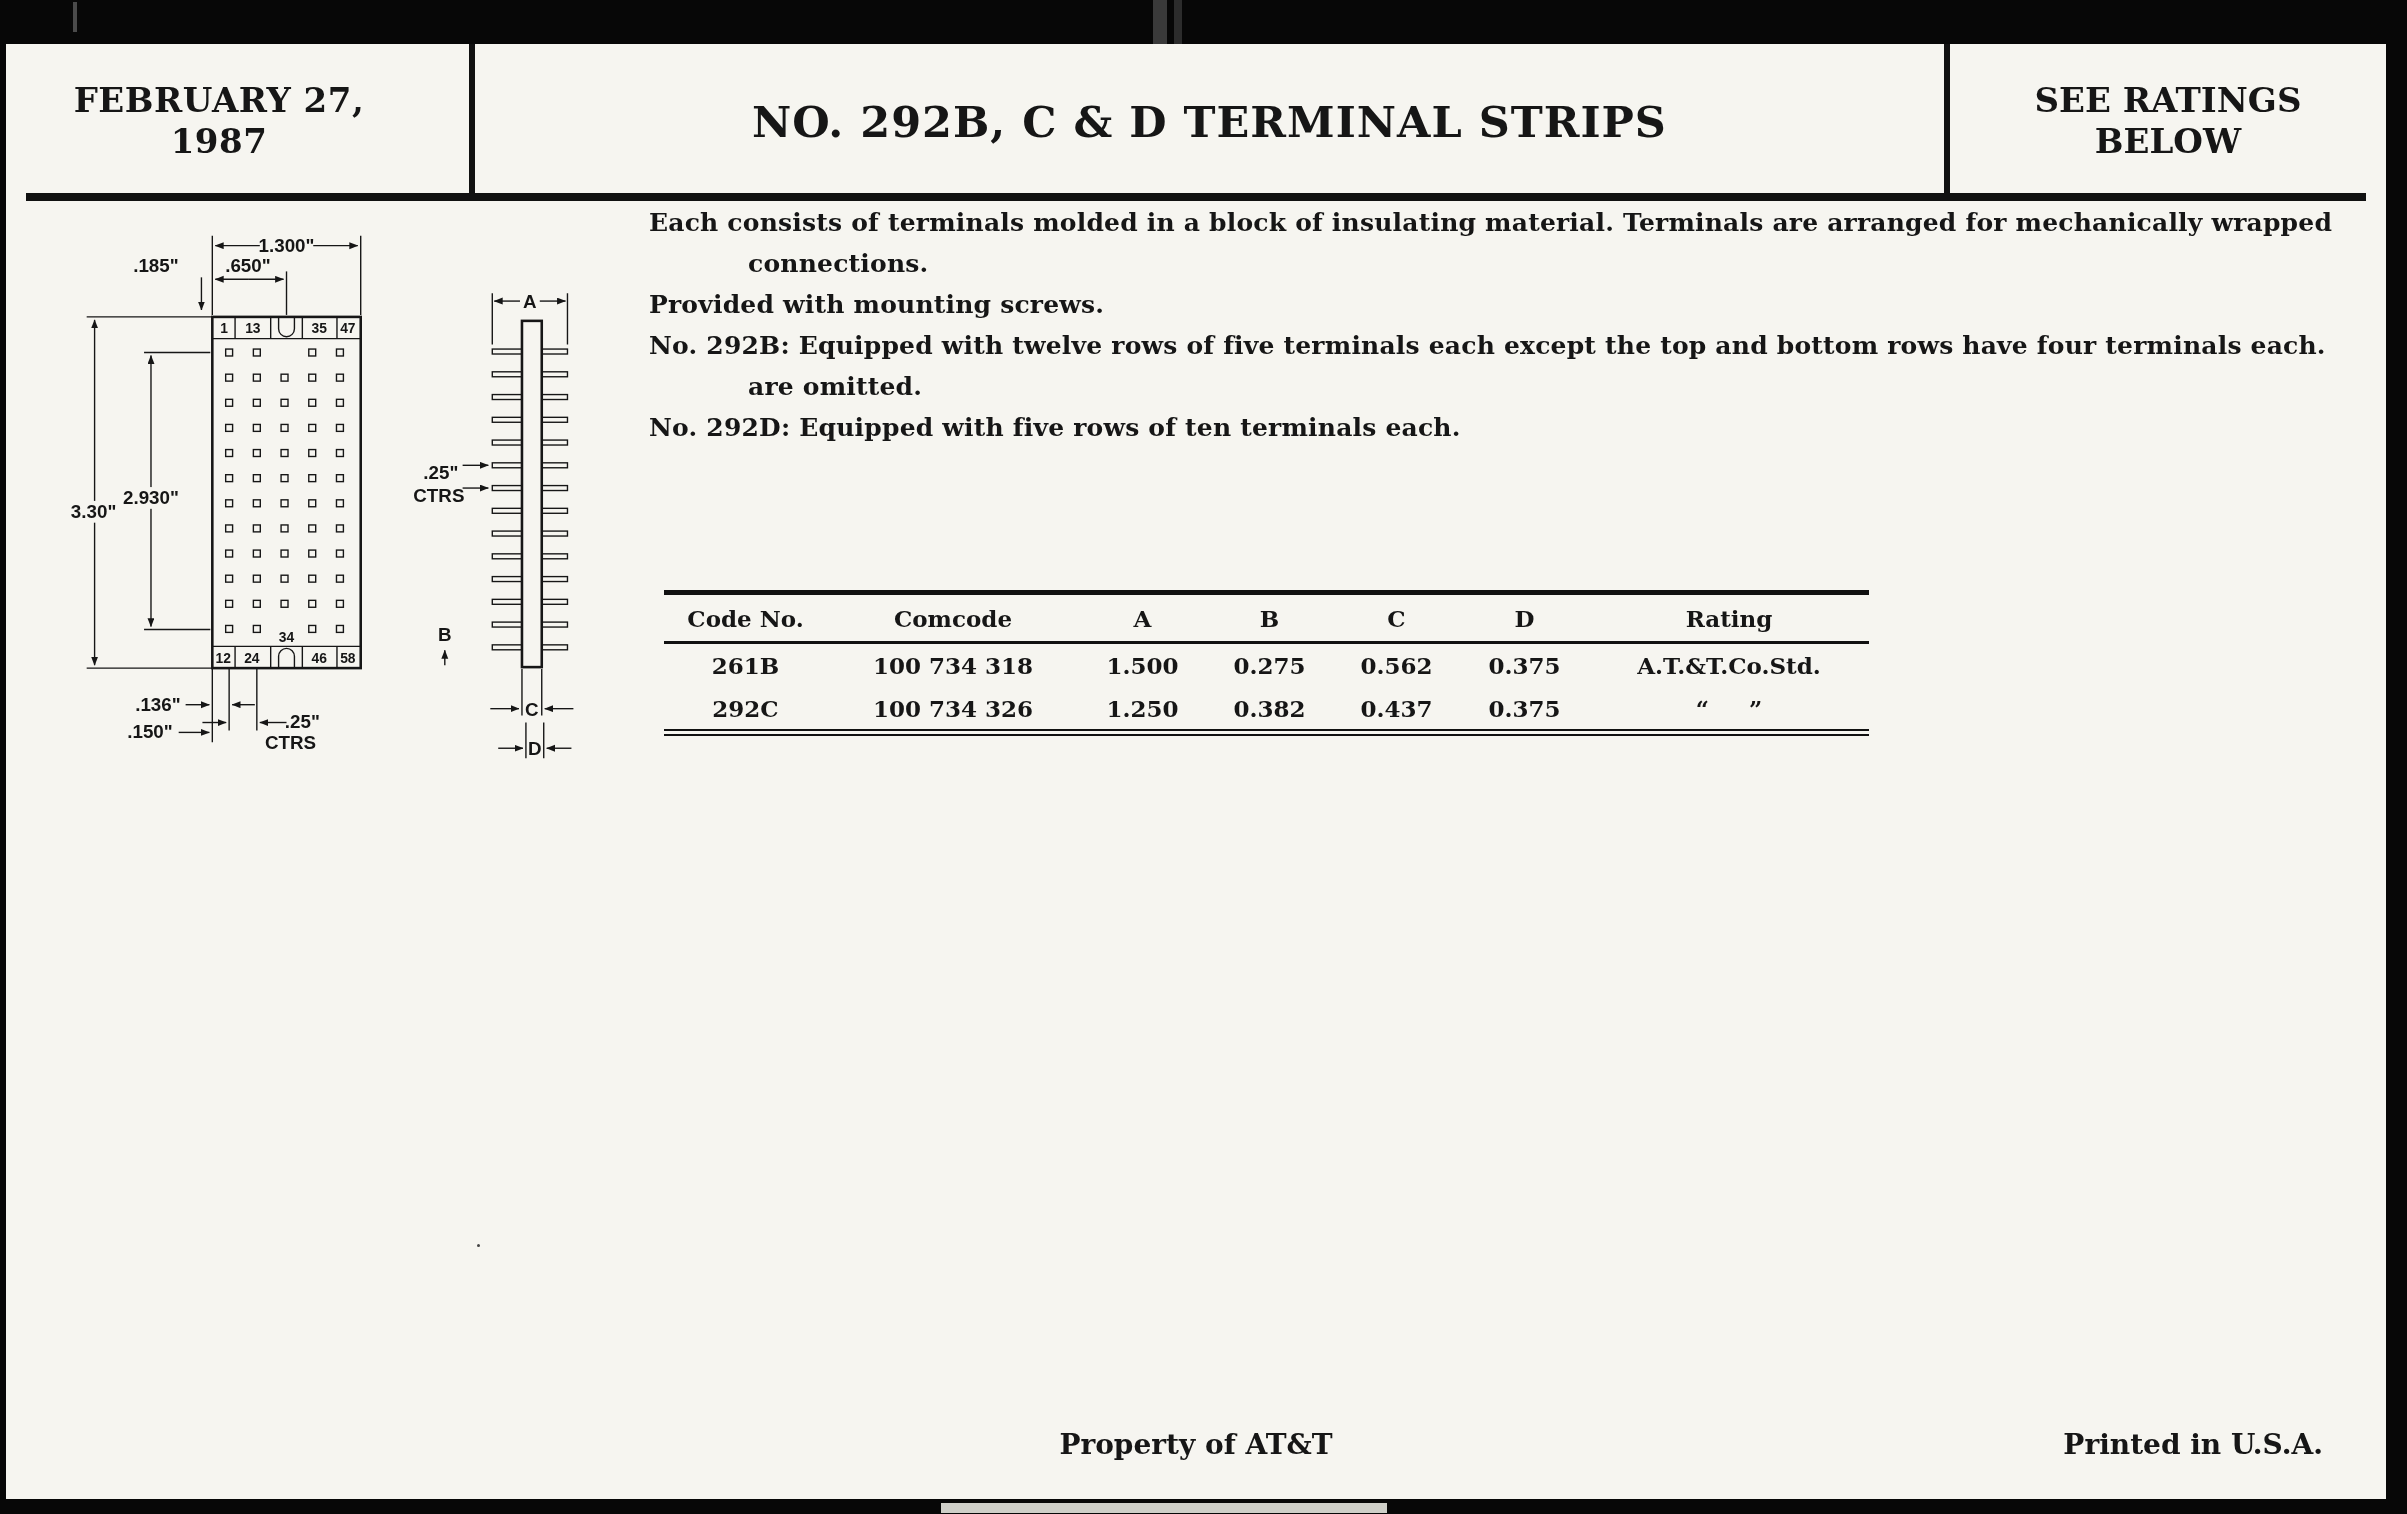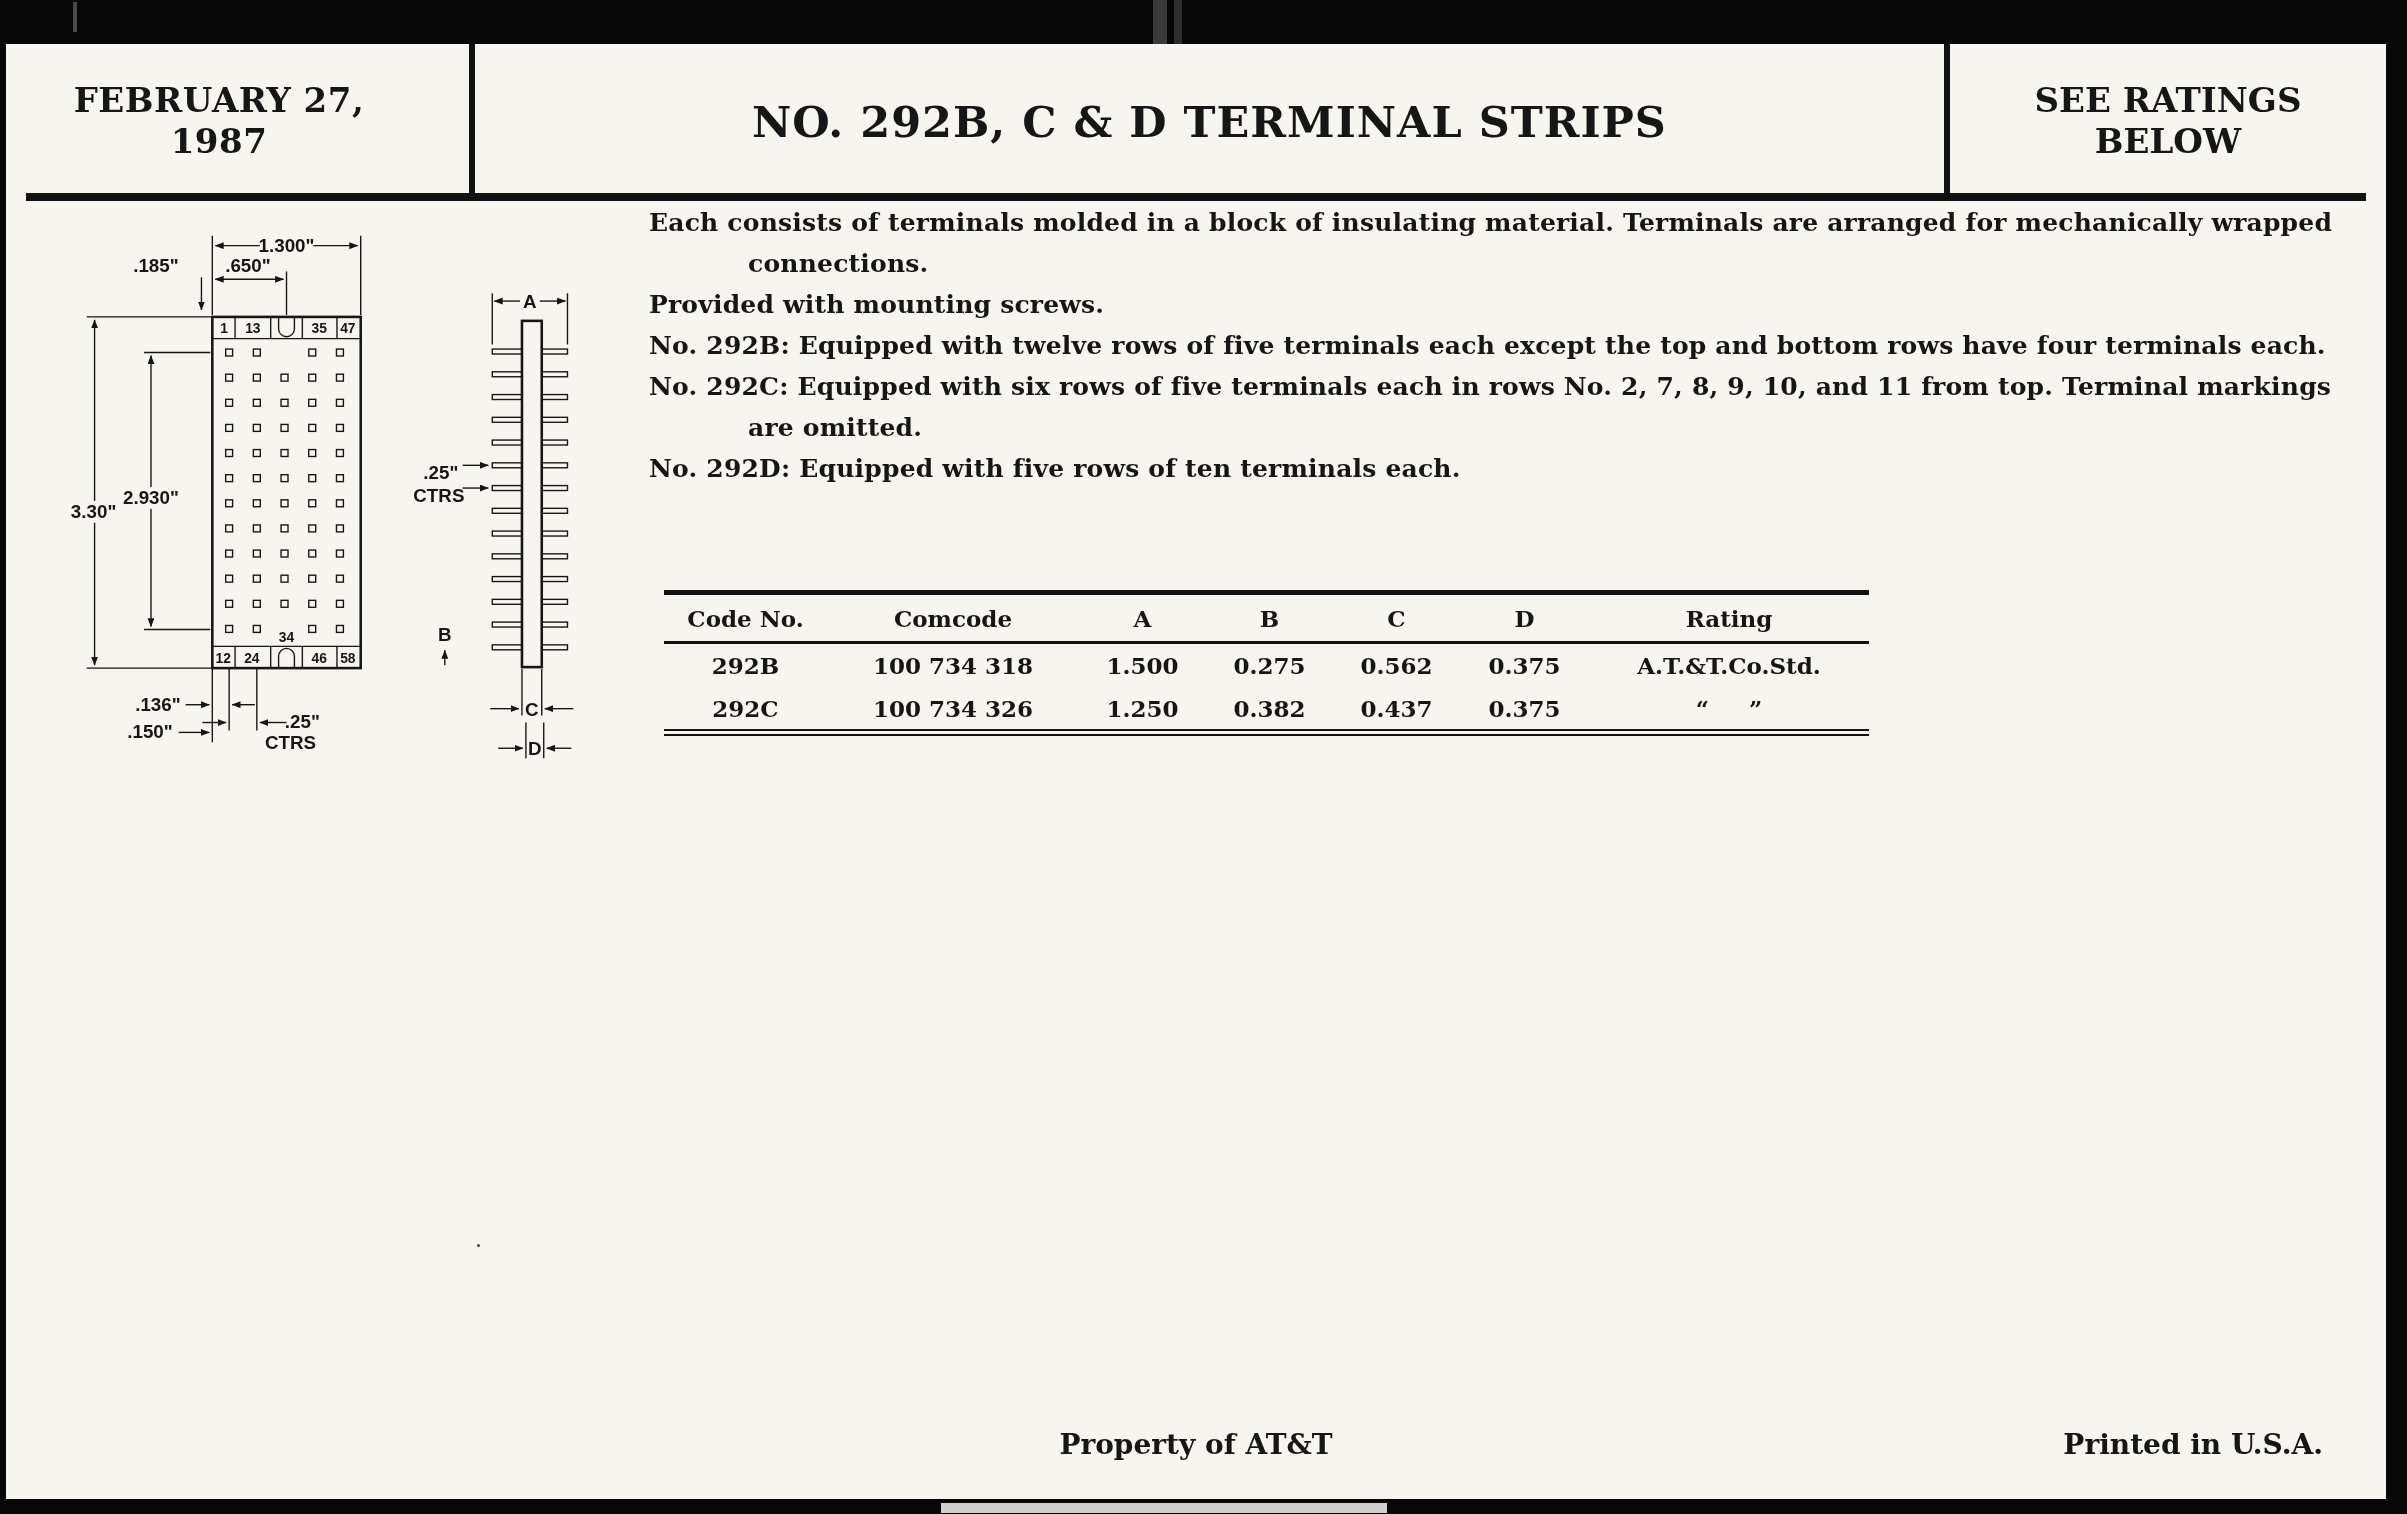--- a/index.html
+++ b/index.html
@@ -242,21 +242,20 @@
       <path class="ln" d="M520,538 H495" marker-end="url(#arr)"></path>
       <text class="dl" x="483" y="545" text-anchor="middle">D</text>
     </g>
   </svg>
 
   <div class="body-text">
     <div>Each consists of terminals molded in a block of insulating material. Terminals are arranged for mechanically wrapped</div>
     <div class="indent">connections.</div>
     <div>Provided with mounting screws.</div>
     <div>No. 292B: Equipped with twelve rows of five terminals each except the top and bottom rows have four terminals each.</div>
-    <div>No. 292C: Equipped with six rows of five terminals each in rows No. 2, 7, 8, 9, 10, and 11 from top. Terminal markings</div>
     <div class="indent">are omitted.</div>
     <div>No. 292D: Equipped with five rows of ten terminals each.</div>
   </div>
 
   <table class="spec">
     <colgroup>
       <col style="width:163px">
         <col style="width:252px">
         <col style="width:127px">
         <col style="width:127px">
@@ -270,21 +269,21 @@
         <th>Comcode</th>
         <th>A</th>
         <th>B</th>
         <th>C</th>
         <th>D</th>
         <th>Rating</th>
       </tr>
     </thead>
     <tbody>
       <tr>
-        <td>292B</td>
+        <td>261B</td>
         <td>100 734 318</td>
         <td>1.500</td>
         <td>0.275</td>
         <td>0.562</td>
         <td>0.375</td>
         <td>A.T.&amp;T.Co.Std.</td>
       </tr>
       <tr>
         <td>292C</td>
         <td>100 734 326</td>

